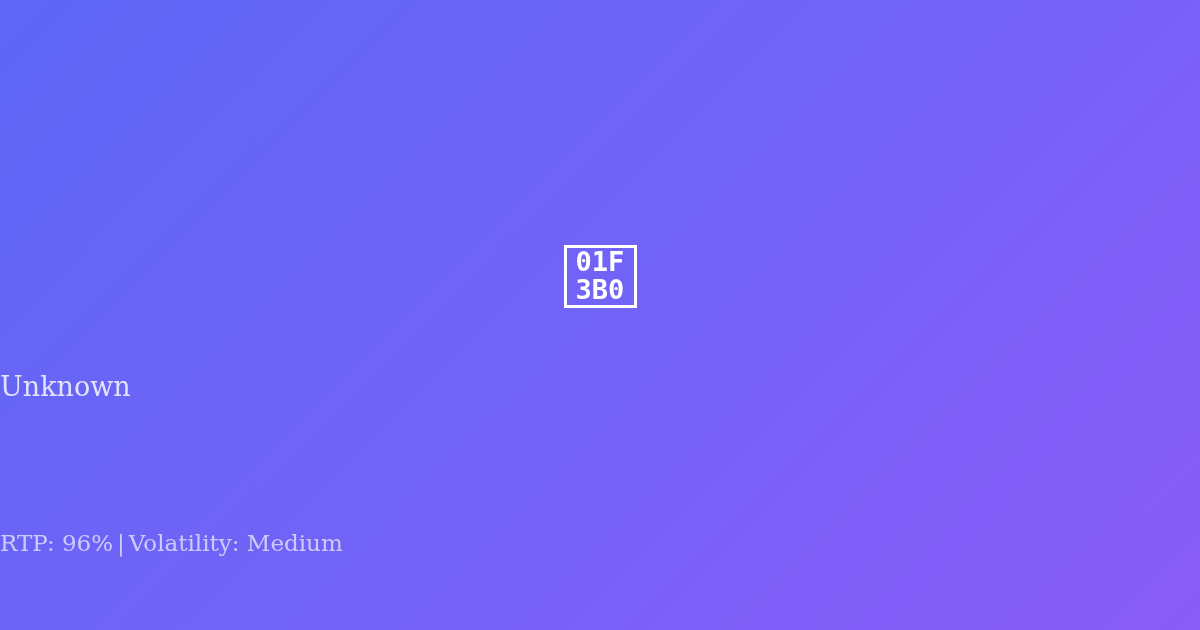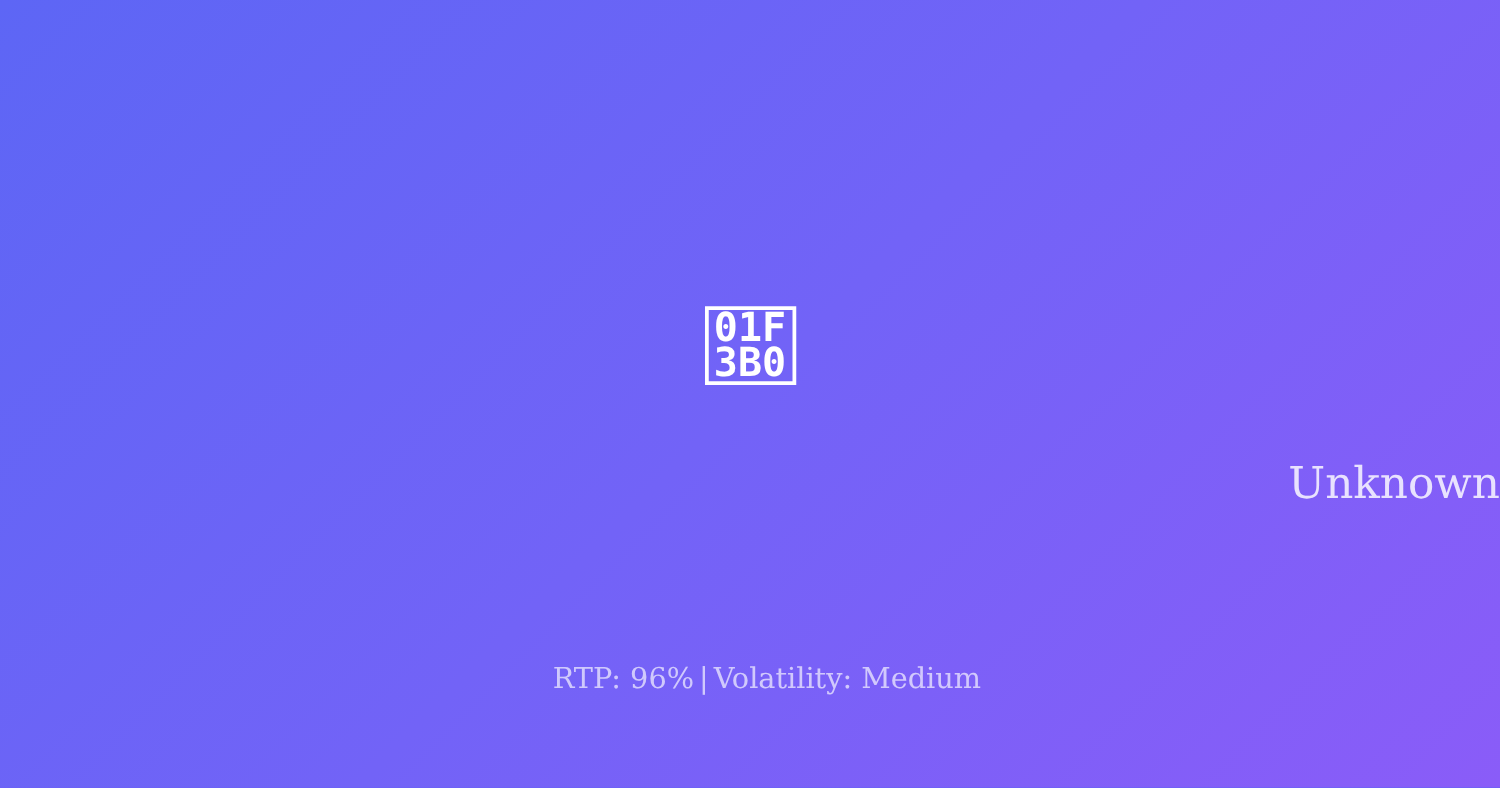--- a/index.html
+++ b/index.html
@@ -44,21 +44,21 @@
   .tofu {
     display: inline-flex;
     flex-direction: column;
     align-items: center;
     justify-content: center;
     width: 73px;
     height: 63px;
     border: 3px solid #ffffff;
     font-family: "DejaVu Sans Mono", "Liberation Mono", monospace;
     font-weight: bold;
-    font-size: 32px;
+    font-size: 27px;
     line-height: 28px;
     letter-spacing: 0px;
     color: #ffffff;
     flex: 0 0 auto;
   }
   .tofu-row { display: block; }
 
   .game-title {
     font-family: "DejaVu Serif", "Liberation Serif", serif;
     font-weight: bold;
@@ -68,42 +68,41 @@
     white-space: nowrap;
     letter-spacing: 0.5px;
   }
 
   
   .provider {
     position: absolute;
     top: 363px;
     left: 0;
     right: 0;
-    text-align: right;
+    text-align: left;
     font-family: "DejaVu Serif", "Liberation Serif", serif;
     font-weight: normal;
-    font-size: 35px;
+    font-size: 27px;
     line-height: 48px;
     color: rgba(255, 255, 255, 0.82);
   }
 
   
   .stats {
     position: absolute;
     top: 527px;
     left: 0;
     right: 0;
-    text-align: center;
+    text-align: left;
     font-family: "DejaVu Serif", "Liberation Serif", serif;
     font-weight: normal;
     font-size: 23px;
     line-height: 32px;
     color: rgba(255, 255, 255, 0.66);
     white-space: nowrap;
-    margin-left: 27px;
   }
   .stats .sep { padding: 0 4px; }
 </style>
 </head>
 <body>
 
 <div class="og-card">
 
   <div class="title-row">
     <span class="tofu">

